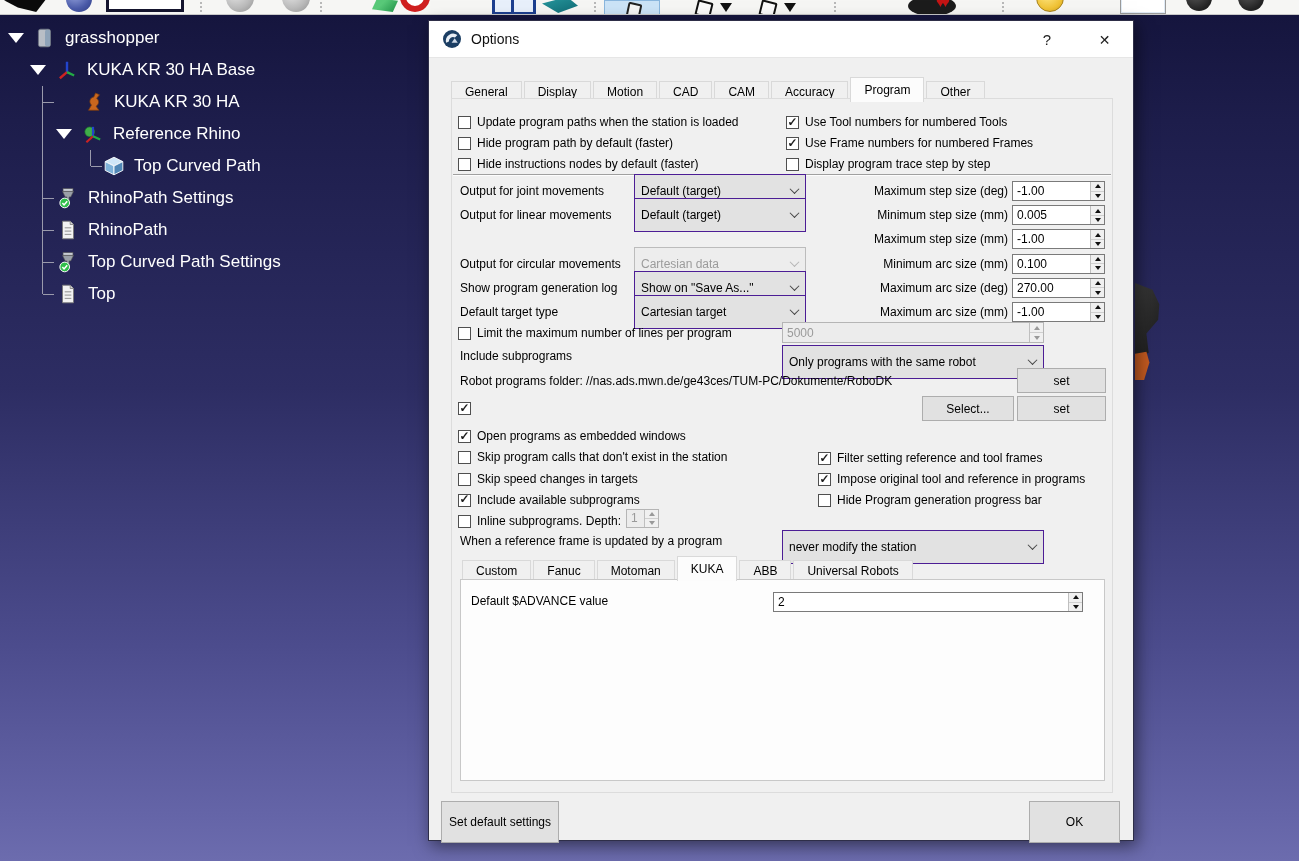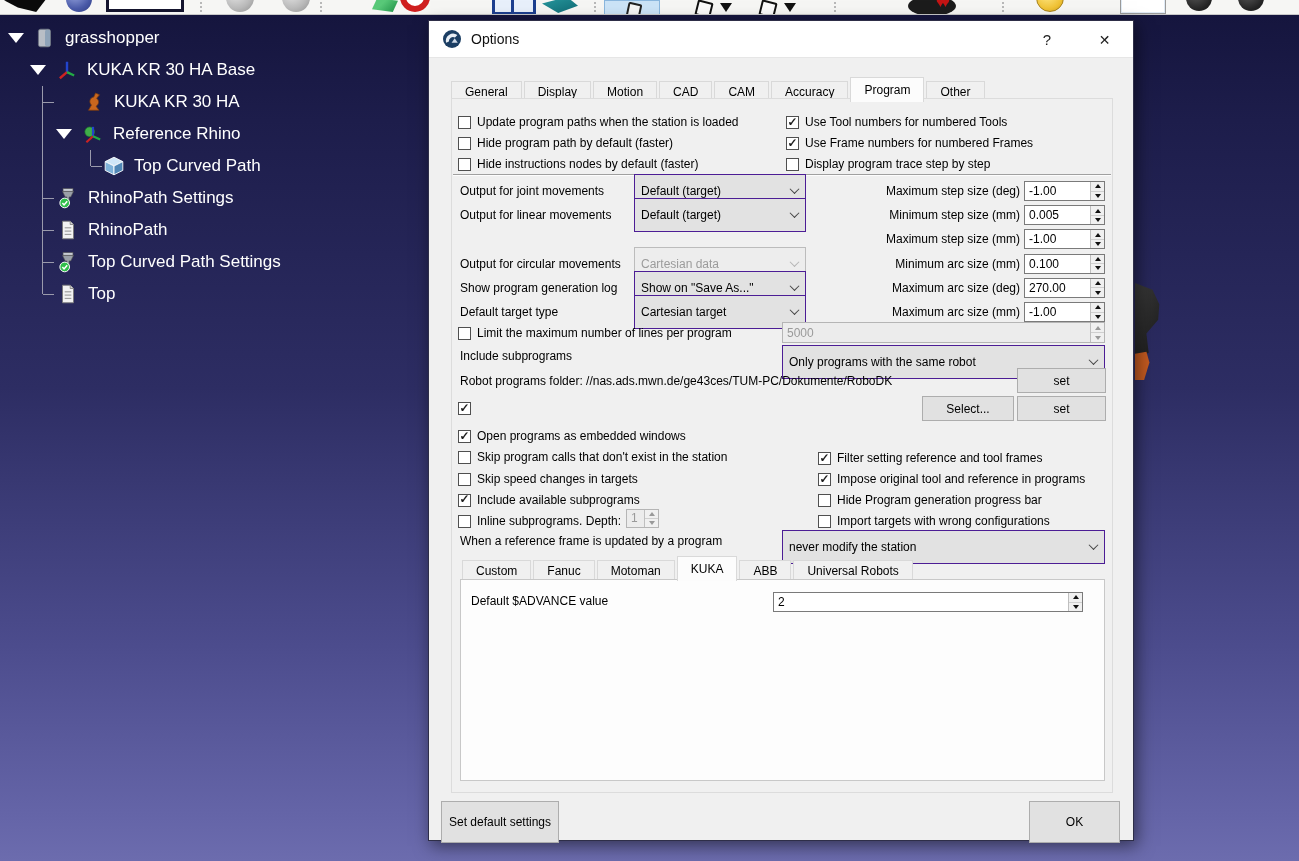--- a/index.html
+++ b/index.html
@@ -121,30 +121,30 @@
   .spinner { width:14px; height:100%; flex:none; border-left:1px solid #bfbfbf; background:#f0f0f0;
     display:flex; flex-direction:column; }
   .spinner i { flex:1; display:flex; align-items:center; justify-content:center; }
   .spinner i::before { content:""; width:0; height:0; border-left:3.5px solid transparent; border-right:3.5px solid transparent; }
   .spinner .up::before { border-bottom:4.5px solid #111; }
   .spinner .dn::before { border-top:4.5px solid #111; }
   .spinner .up { border-bottom:1px solid #cfcfcf; }
   .spinbox.disabled { background:#ececec; color:#9a9a9a; border-color:#b5b5b5; }
   .spinbox.disabled .spinner .up::before { border-bottom-color:#999; }
   .spinbox.disabled .spinner .dn::before { border-top-color:#999; }
-  .mrow .spinbox { width:81px; flex:none; }
+  .mrow .spinbox { width:93px; flex:none; }
 
   
   .bigrow { position:absolute; left:0; width:660px; display:flex; align-items:center; height:22px; padding-left:8px; }
   .rLimit   { top:223px; padding-left:6px; }
   .rInclude { top:246px; }
   .rFolder  { top:268px; height:27px; }
   .rEditor  { top:296px; height:27px; padding-left:6px; }
   .abs { position:absolute; }
-  .w-big { left:330px; width:323px;gap:35px; }
+  .w-big { left:330px; width:262px;gap:35px; }
   .inp-limit { top:223px; height:21px; }
   .cmb-include { top:246px; height:21px; }
   .btn { background:#e1e1e1; border:1px solid #adadad; display:flex; align-items:center; justify-content:center; font-size:12px; }
   .btn-set1 { left:565px; top:269px; width:89px; height:25px; }
   .btn-select { left:470px; top:297px; width:92px; height:25px; }
   .btn-set2 { left:565px; top:297px; width:89px; height:25px; }
 
   .midL { position:absolute; left:6px; top:323px; }
   .midL .crow { height:21.2px; }
   .midR { position:absolute; left:366px; top:345px; }
@@ -614,24 +614,20 @@
             <span class="tick">✓</span>
           </span>
           <span>Impose original tool and reference in programs</span>
         </div>
 
         <div class="crow">
           <span class="cb"></span>
           <span>Hide Program generation progress bar</span>
         </div>
 
-        <div class="crow">
-          <span class="cb"></span>
-          <span>Import targets with wrong configurations</span>
-        </div>
       </div>
 
     <div class="bigrow rRef">
       <span>When a reference frame is updated by a program</span>
     </div>
     <span class="combo abs w-big cmb-ref">
       <span class="cval">never modify the station</span>
         <span class="caret"></span>
     </span>
 

